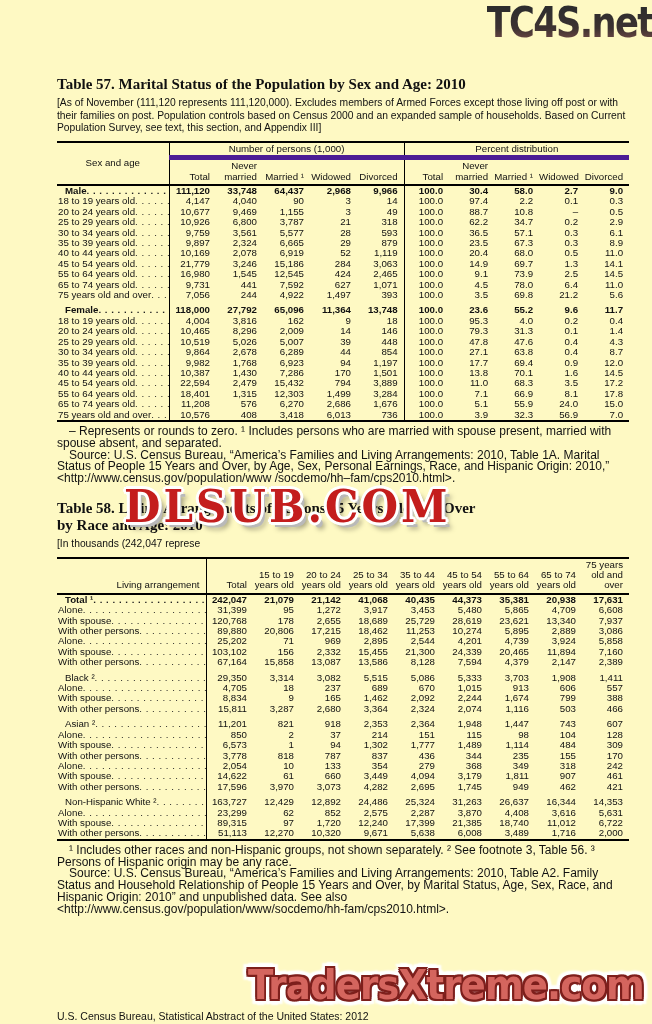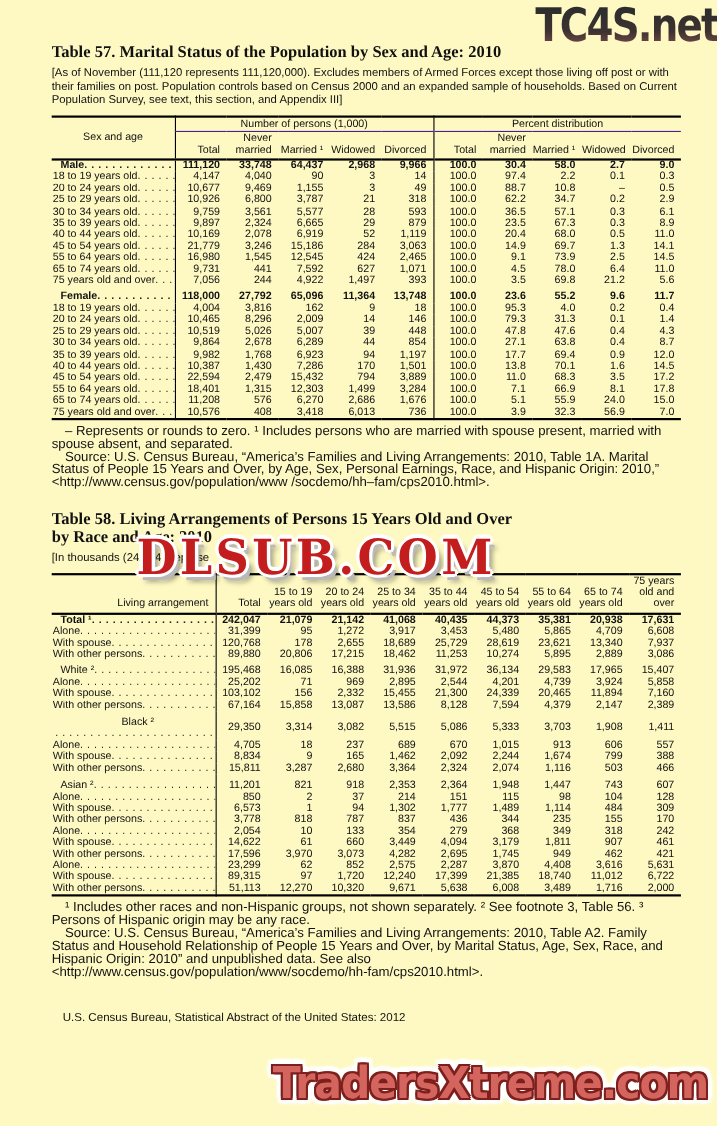--- a/index.html
+++ b/index.html
@@ -1,45 +1,45 @@
 <!DOCTYPE html>
 <html><head>
 <meta charset="utf-8">
 <style>
   html,body{margin:0;padding:0;background:#888;}
   .page{position:relative;width:652px;height:1024px;background:#fef9c3;overflow:hidden;
         font-family:"Liberation Sans",sans-serif;color:#111;}
-  .sec{position:absolute;left:47px;width:572px;}
+  .sec{position:absolute;left:57px;width:572px;margin-top:36px;}
   #sec57{top:40px;}
   #sec58{top:464px;}
   .tbl-title{font-family:"Liberation Serif",serif;font-weight:700;font-size:15px;
              line-height:17px;margin:0 0 4px 0;white-space:pre-line;}
   .headnote{font-size:10.3px;line-height:12.6px;margin:0 0 6px 0;}
   table{border-collapse:collapse;table-layout:fixed;width:572px;
         border-top:2px solid #000;border-bottom:2px solid #000;}
   th,td{font-size:9.7px;line-height:10.4px;padding:0;font-weight:inherit;}
   thead th{font-weight:400;}
-  .grp{border-bottom:1px solid #4c1d95;text-align:center;padding:1px 0 1px 0;}
+  .grp{border-bottom:5px solid #4c1d95;text-align:center;padding:1px 0 1px 0;}
   .vline{border-left:1px solid #000;}
   .subhead th{vertical-align:bottom;text-align:right;padding:1px 6px 2px 0;white-space:pre-line;}
   thead .hline{border-bottom:2px solid #000;}
   .stub-h{text-align:center;vertical-align:middle;}
   td.num{text-align:right;padding-right:6px;white-space:nowrap;}
   td.stub{display:flex;align-items:center;overflow:hidden;padding-left:1px;}
   td.stub .lab{white-space:nowrap;}
   td.stub .leader{flex:1;overflow:hidden;white-space:nowrap;color:#222;}
   td.stub .leader::before{content:" . . . . . . . . . . . . . . . . . . . . . . . . . . . . . . . . . . . . . .";letter-spacing:0.5px;}
   tr.bold{font-weight:700;}
   tr.gap td{padding-top:5px;}
   tr.gap td.num{padding-top:5px;}
   .footnote{margin-top:4px;}
   .footnote p{font-size:12px;line-height:11.8px;margin:0;text-indent:12px;}
   .pgnum{position:absolute;top:944px;left:57px;width:545px;text-align:right;
          font-size:12.5px;word-spacing:6px;}
-  .pgfoot{position:absolute;top:919px;left:57px;font-size:10.5px;}
+  .pgfoot{position:absolute;top:1010px;left:57px;font-size:10.5px;}
   
   .wm{position:absolute;white-space:nowrap;user-select:none;}
   #wm-top{top:-2px;right:0px;z-index:6;font-weight:700;font-size:42px;
           font-family:"DejaVu Sans",sans-serif;letter-spacing:-2px;
           transform:scaleX(0.84);transform-origin:right top;
           background:linear-gradient(180deg,#2d2d2d 20%,#3c3231 62%,#8a5450 100%);
           -webkit-background-clip:text;background-clip:text;color:transparent;}
   #wm-mid{top:482px;left:124px;z-index:5;font-family:"DejaVu Serif",serif;font-weight:700;
           font-size:42px;letter-spacing:3px;color:#c41d1d;transform:scaleY(1.05);
           text-shadow:-2px -2px 0 #fff,2px -2px 0 #fff,-2px 2px 0 #fff,2px 2px 0 #fff,
@@ -555,35 +555,20 @@
             <td class="num vline">89,880</td>
             <td class="num">20,806</td>
             <td class="num">17,215</td>
             <td class="num">18,462</td>
             <td class="num">11,253</td>
             <td class="num">10,274</td>
             <td class="num">5,895</td>
             <td class="num">2,889</td>
             <td class="num">3,086</td>
           </tr>
-          <tr class="gap">
-            <td class="stub" style="padding-left: 8px;">
-              <span class="lab">White ²</span>
-              <span class="leader"></span>
-            </td>
-            <td class="num vline">195,468</td>
-            <td class="num">16,085</td>
-            <td class="num">16,388</td>
-            <td class="num">31,936</td>
-            <td class="num">31,972</td>
-            <td class="num">36,134</td>
-            <td class="num">29,583</td>
-            <td class="num">17,965</td>
-            <td class="num">15,407</td>
-          </tr>
           <tr>
             <td class="stub">
               <span class="lab">Alone</span>
               <span class="leader"></span>
             </td>
             <td class="num vline">25,202</td>
             <td class="num">71</td>
             <td class="num">969</td>
             <td class="num">2,895</td>
             <td class="num">2,544</td>
@@ -616,21 +601,21 @@
             <td class="num">15,858</td>
             <td class="num">13,087</td>
             <td class="num">13,586</td>
             <td class="num">8,128</td>
             <td class="num">7,594</td>
             <td class="num">4,379</td>
             <td class="num">2,147</td>
             <td class="num">2,389</td>
           </tr>
           <tr class="gap">
-            <td class="stub" style="padding-left: 8px; flex-direction: column;">
+            <td class="stub" style="padding-left: 8px;">
               <span class="lab">Black ²</span>
               <span class="leader"></span>
             </td>
             <td class="num vline">29,350</td>
             <td class="num">3,314</td>
             <td class="num">3,082</td>
             <td class="num">5,515</td>
             <td class="num">5,086</td>
             <td class="num">5,333</td>
             <td class="num">3,703</td>
@@ -779,20 +764,35 @@
             </td>
             <td class="num vline">17,596</td>
             <td class="num">3,970</td>
             <td class="num">3,073</td>
             <td class="num">4,282</td>
             <td class="num">2,695</td>
             <td class="num">1,745</td>
             <td class="num">949</td>
             <td class="num">462</td>
             <td class="num">421</td>
+          </tr>
+          <tr class="gap">
+            <td class="stub" style="padding-left: 8px;">
+              <span class="lab">Non-Hispanic White ²</span>
+              <span class="leader"></span>
+            </td>
+            <td class="num vline">163,727</td>
+            <td class="num">12,429</td>
+            <td class="num">12,892</td>
+            <td class="num">24,486</td>
+            <td class="num">25,324</td>
+            <td class="num">31,263</td>
+            <td class="num">26,637</td>
+            <td class="num">16,344</td>
+            <td class="num">14,353</td>
           </tr>
           <tr>
             <td class="stub">
               <span class="lab">Alone</span>
               <span class="leader"></span>
             </td>
             <td class="num vline">23,299</td>
             <td class="num">62</td>
             <td class="num">852</td>
             <td class="num">2,575</td>

